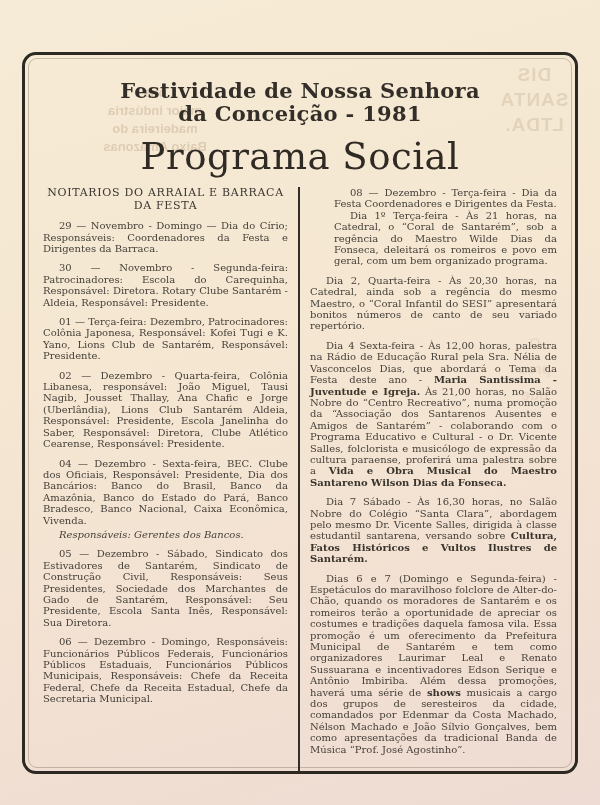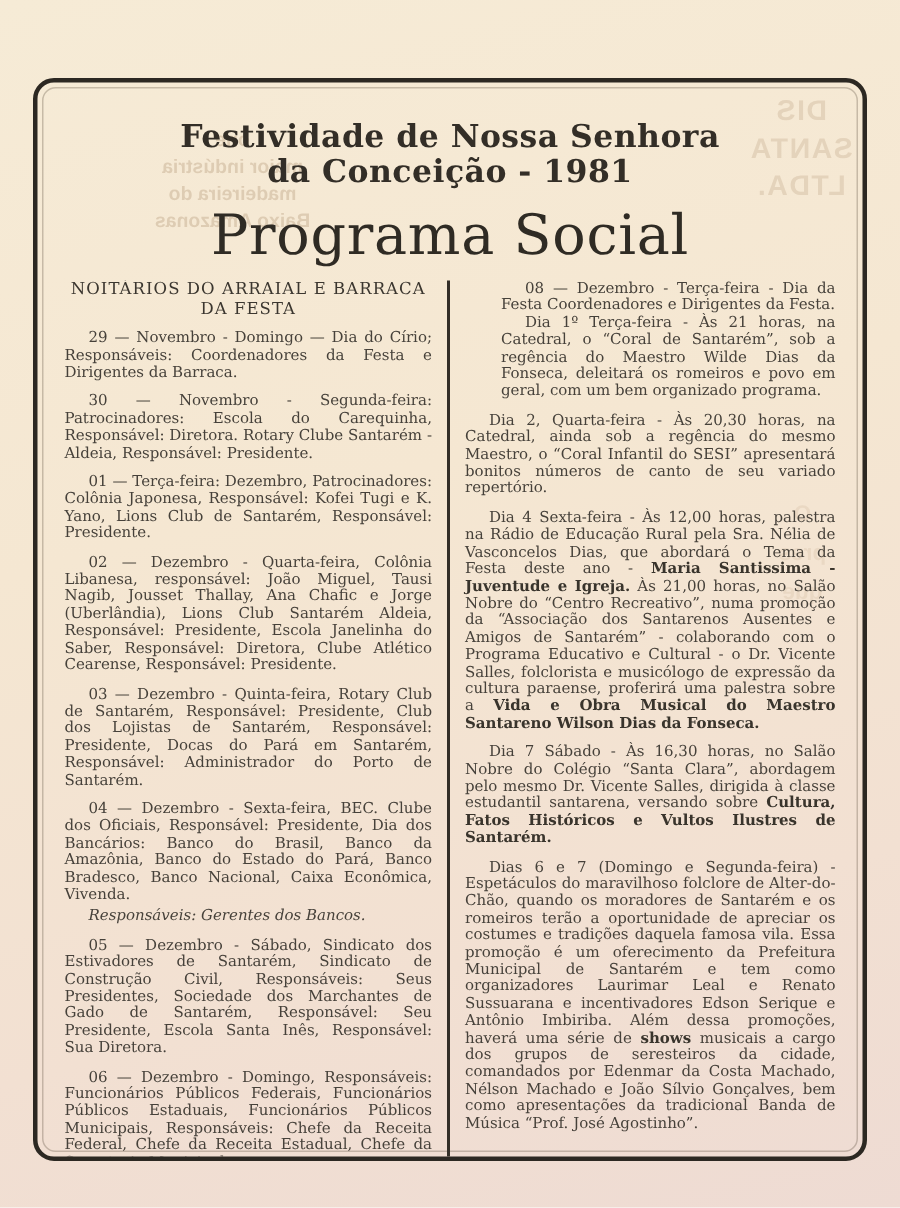--- a/index.html
+++ b/index.html
@@ -86,21 +86,20 @@
     </div>
 
     <div class="columns">
 
       <div class="col col-left">
         <h2 class="col-heading">NOITÁRIOS DO ARRAIAL E BARRACA DA FESTA</h2>
         <p>29 — Novembro - Domingo — Dia do Círio; Responsáveis: Coordenadores da Festa e Dirigentes da Barraca.</p>
         <p>30 — Novembro - Segunda-feira: Patrocinadores: Escola do Carequinha, Responsável: Diretora. Rotary Clube Santarém - Aldeia, Responsável: Presidente.</p>
         <p>01 — Terça-feira: Dezembro, Patrocinadores: Colônia Japonesa, Responsável: Kofei Tugi e K. Yano, Lions Club de Santarém, Responsável: Presidente.</p>
         <p>02 — Dezembro - Quarta-feira, Colônia Libanesa, responsável: João Miguel, Tausi Nagib, Jousset Thallay, Ana Chafic e Jorge (Uberlândia), Lions Club Santarém Aldeia, Responsável: Presidente, Escola Janelinha do Saber, Responsável: Diretora, Clube Atlético Cearense, Responsável: Presidente.</p>
-        <p>03 — Dezembro - Quinta-feira, Rotary Club de Santarém, Responsável: Presidente, Club dos Lojistas de Santarém, Responsável: Presidente, Docas do Pará em Santarém, Responsável: Administrador do Porto de Santarém.</p>
         <p>04 — Dezembro - Sexta-feira, BEC. Clube dos Oficiais, Responsável: Presidente, Dia dos Bancários: Banco do Brasil, Banco da Amazônia, Banco do Estado do Pará, Banco Bradesco, Banco Nacional, Caixa Econômica, Vivenda.</p>
         <p class="tight">Responsáveis: Gerentes dos Bancos.</p>
         <p>05 — Dezembro - Sábado, Sindicato dos Estivadores de Santarém, Sindicato de Construção Civil, Responsáveis: Seus Presidentes, Sociedade dos Marchantes de Gado de Santarém, Responsável: Seu Presidente, Escola Santa Inês, Responsável: Sua Diretora.</p>
         <p>06 — Dezembro - Domingo, Responsáveis: Funcionários Públicos Federais, Funcionários Públicos Estaduais, Funcionários Públicos Municipais, Responsáveis: Chefe da Receita Federal, Chefe da Receita Estadual, Chefe da Secretaria Municipal.</p>
 
       </div>
 
       <div class="col col-right">
         <p class="flush">08 — Dezembro - Terça-feira - Dia da Festa Coordenadores e Dirigentes da Festa.</p>
         <p class="flush">Dia 1º Terça-feira - Às 21 horas, na Catedral, o “Coral de Santarém”, sob a regência do Maestro Wilde Dias da Fonseca, deleitará os romeiros e povo em geral, com um bem organizado programa.</p>

